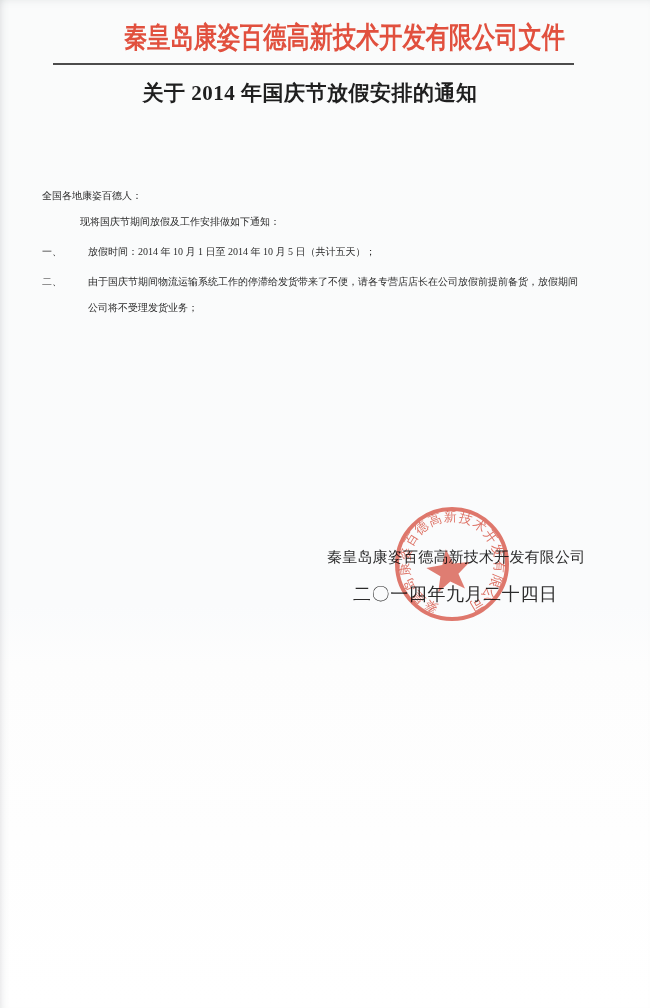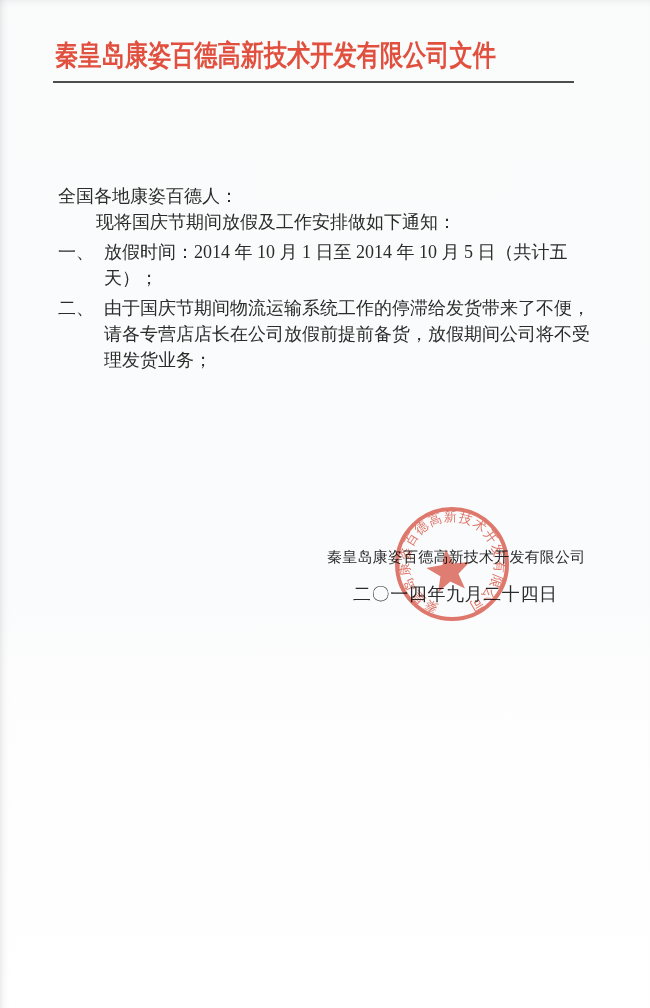--- a/index.html
+++ b/index.html
@@ -11,23 +11,23 @@
     position: relative;
     width: 650px;
     height: 1008px;
     overflow: hidden;
     background: linear-gradient(180deg, #fafbfb 0%, #fafbfc 60%, #fdfdfd 66%, #ffffff 100%);
     box-shadow: inset 8px 0 10px -8px rgba(60,70,80,0.18), inset 0 6px 8px -6px rgba(60,70,80,0.10);
     font-family: "Liberation Serif", "DejaVu Serif", serif;
     color: #2d2d2d;
   }
   .header-wrap {
-    padding-top: 40px;
+    padding-top: 22px;
     padding-right: 30px;
-    text-align: left;
+    text-align: right;
   }
   .red-header {
     display: inline-block;
     font-family: "Liberation Sans", "DejaVu Sans", sans-serif;
     font-weight: bold;
     font-size: 29px;
     line-height: 31px;
     color: #e1503e;
     white-space: nowrap;
     transform: scaleX(0.80);
@@ -50,24 +50,24 @@
   .notice-title {
     margin: 14px 40px 0 10px;
     text-align: center;
     font-size: 21px;
     font-weight: bold;
     color: #1f1f1f;
     letter-spacing: 0.5px;
   }
   .body-block {
     position: absolute;
-    left: 58px;
+    left: 42px;
     top: 183px;
     width: 545px;
-    font-size: 18px;
+    font-size: 10px;
     line-height: 26px;
     color: #2b2b2b;
   }
   .body-block p { margin: 0; }
   .salutation { margin-bottom: 2px; }
   .para { text-indent: 38px; }
   .list-item {
     display: flex;
     margin-top: 4px;
     align-items: flex-start;
@@ -110,20 +110,21 @@
 
 <div class="page">
 
   <div class="header-wrap">
     <div class="red-header">秦皇岛康姿百德高新技术开发有限公司文件</div>
   </div>
 
 
   <div class="divider"></div>
 
+  <div class="notice-title">关于 2014 年国庆节放假安排的通知</div>
 
   <div class="body-block">
     <p class="salutation">全国各地康姿百德人：</p>
     <p class="para">现将国庆节期间放假及工作安排做如下通知：</p>
 
     <div class="list-item">
       <span class="list-marker">一、</span>
       <span class="list-text">放假时间：2014 年 10 月 1 日至 2014 年 10 月 5 日（共计五天）；</span>
     </div>
 

